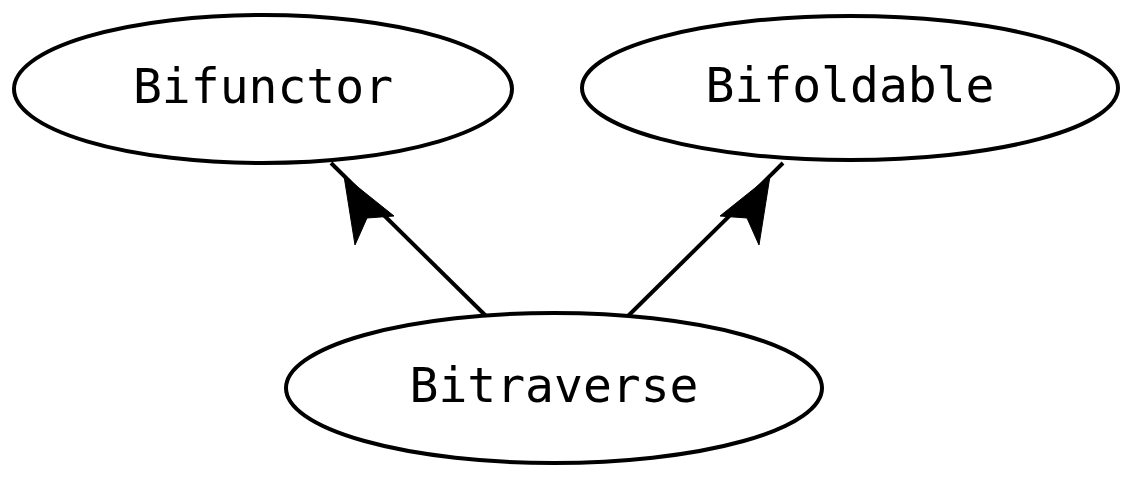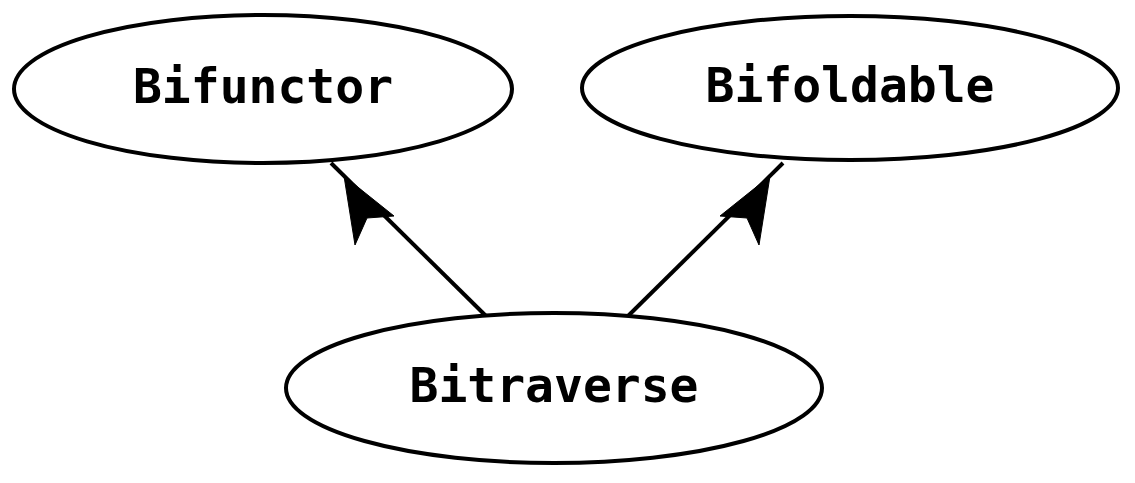--- a/index.html
+++ b/index.html
@@ -12,21 +12,20 @@
     width: 1135px;
     height: 483px;
     overflow: hidden;
     font-family: "DejaVu Sans Mono", "Liberation Mono", monospace;
   }
   #diagram-root {
     position: relative;
     width: 1135px;
     height: 483px;
     background: #ffffff;
-    font-weight: bold;
   }
   svg#graph-canvas {
     display: block;
     width: 1135px;
     height: 483px;
   }
   .node-ellipse {
     fill: #ffffff;
     stroke: #000000;
     stroke-width: 4;

